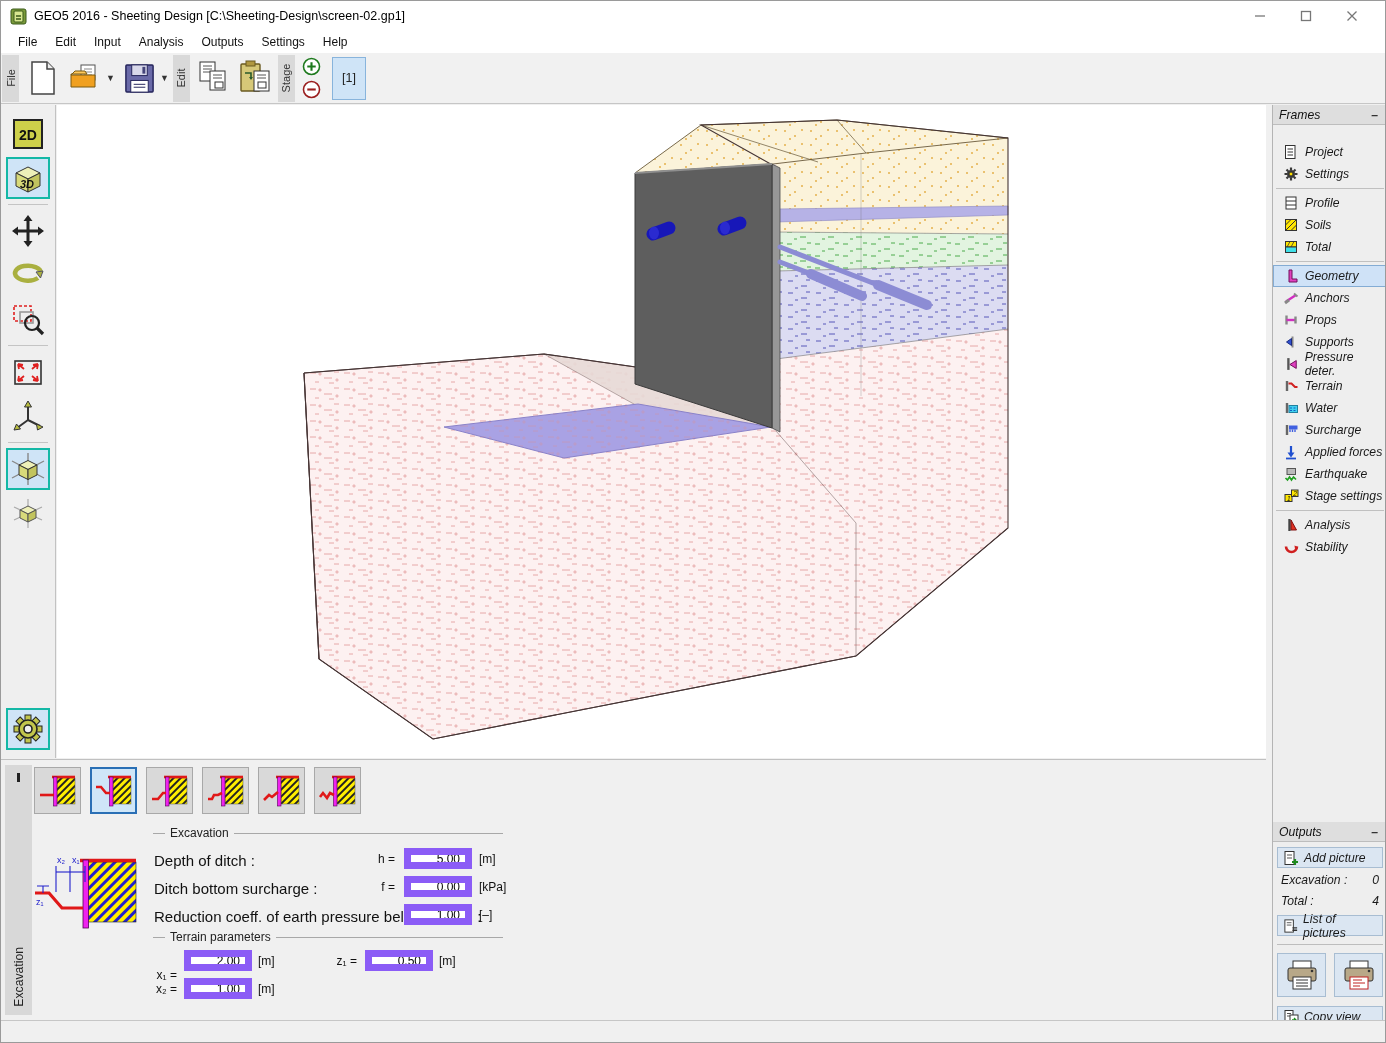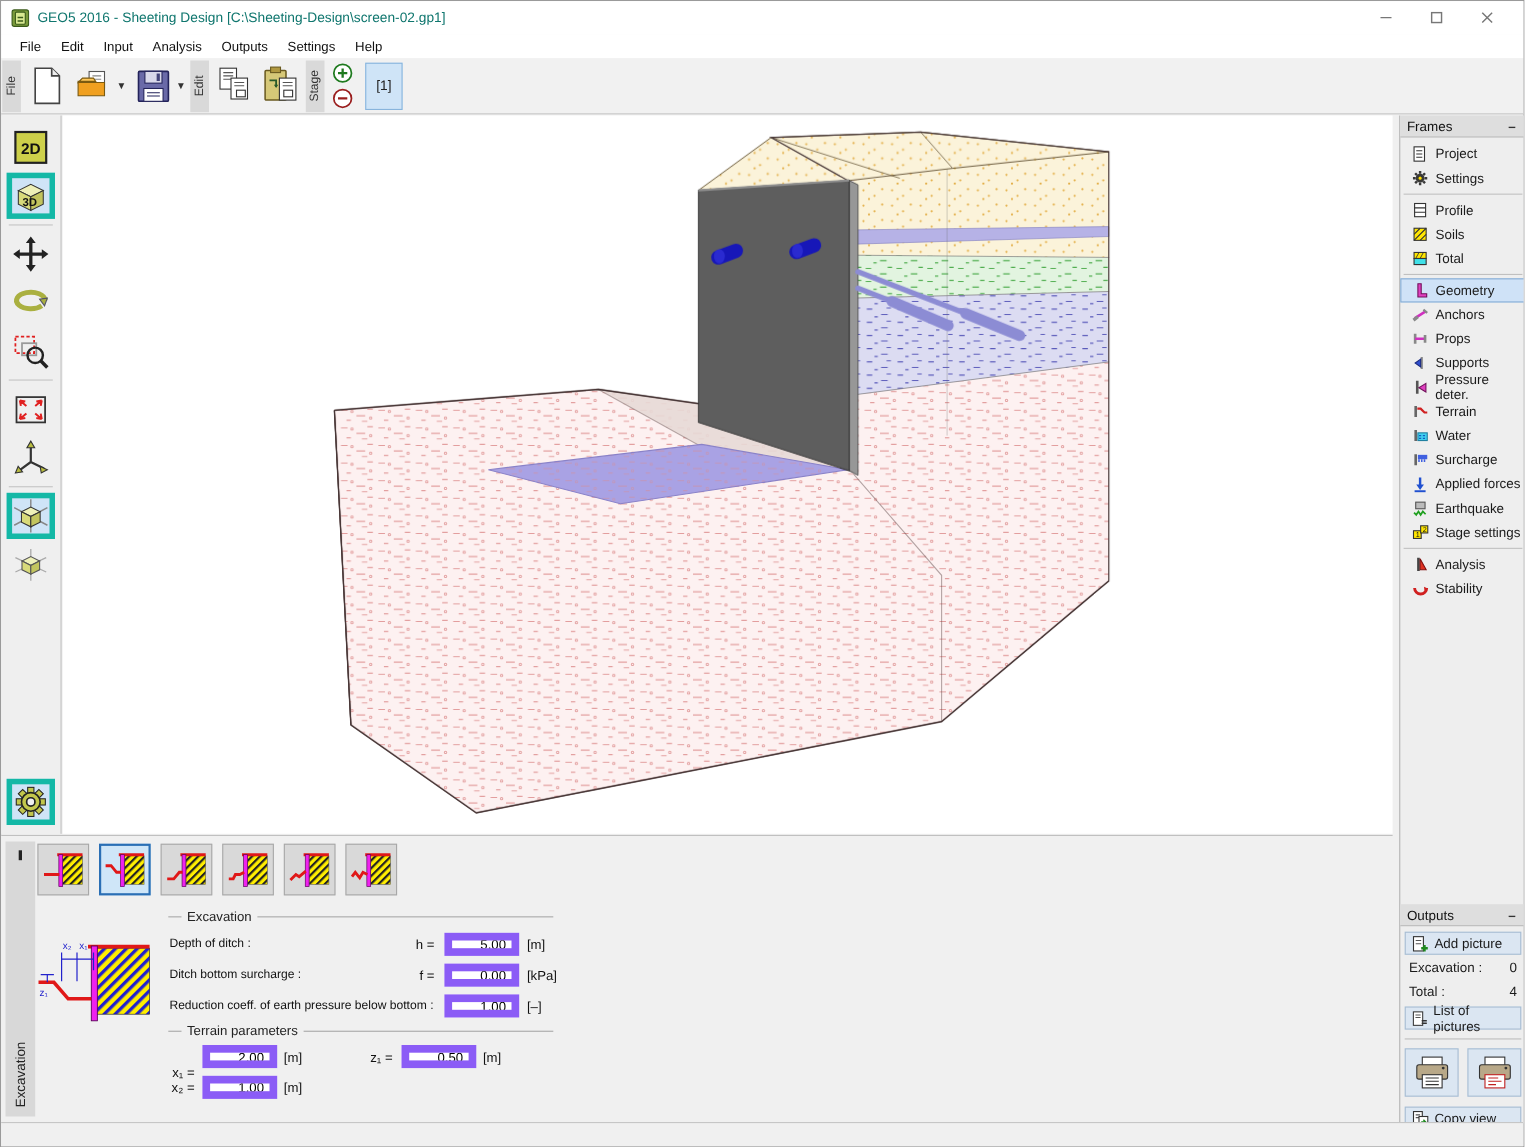--- a/index.html
+++ b/index.html
@@ -3,52 +3,52 @@
 <meta charset="utf-8">
 <style>
   * { margin:0; padding:0; box-sizing:border-box; }
   html,body { width:1386px; height:1043px; }
   body { font-family:"Liberation Sans", sans-serif; font-size:12px; color:#1a1a1a; background:#fff; }
   .app { position:relative; width:1386px; height:1043px; background:#f0f0f0; overflow:hidden; border:1px solid #9a9a9a; }
 
   
   .titlebar { position:absolute; left:0; top:0; width:100%; height:30px; background:#fff; display:flex; align-items:center; }
   .titlebar .appicon { width:17px; height:17px; margin:0 7px 0 9px; }
-  .titlebar .title { font-size:12.5px; color:#0f766e; }
+  .titlebar .title { font-size:12.5px; color:#000000; }
   .wincontrols { position:absolute; right:10px; top:0; height:30px; display:flex; }
   .winbtn { width:46px; height:30px; display:flex; align-items:center; justify-content:center; color:#777; }
 
   
   .menubar { position:absolute; left:0; top:30px; width:100%; height:22px; background:#fff; display:flex; align-items:center; padding-left:8px; }
   .menuitem { padding:2px 9px; color:#111; cursor:default; }
 
   
   .toolbar { position:absolute; left:0; top:52px; width:100%; height:51px; background:#f1f1f1; border-bottom:1px solid #c6c6c6; display:flex; align-items:center; }
   .vtab { width:17px; height:47px; background:#d9d9d9; margin:0 3px 0 1px; display:flex; align-items:center; justify-content:center; }
   .vtab span { transform:rotate(-90deg); font-size:11px; color:#333; white-space:nowrap; }
   .tbtn { width:42px; height:46px; display:flex; align-items:center; justify-content:center; }
   .dd { width:12px; height:46px; display:flex; align-items:center; color:#333; font-size:9px; }
   .stagecol { display:flex; flex-direction:column; justify-content:center; gap:4px; height:46px; width:26px; align-items:center; }
   .stagebtn { width:34px; height:43px; background:#cfe4f7; border:1px solid #88b4dc; display:flex; align-items:center; justify-content:center; font-size:12.5px; color:#222; margin-left:8px; }
 
   
   .lefttools { position:absolute; left:0; top:104px; width:55px; height:653px; background:#efefef; border-right:1px solid #c2c2c2; display:flex; flex-direction:column; align-items:center; padding-top:7px; }
   .tool { width:44px; height:42px; display:flex; align-items:center; justify-content:center; margin:1px 0; border:1px solid transparent; }
-  .tool.sel { background:#cfe4f7; border:5px solid #14b8a6; }
+  .tool.sel { background:#cfe4f7; border:2px solid #14b8a6;font-style:italic; }
   .tsep { width:40px; height:1px; background:#c4c4c4; margin:4px 0; }
   .tool.gear { margin-top:auto; margin-bottom:8px; }
 
   
   .canvas { position:absolute; left:56px; top:104px; width:1209px; height:653px; background:#fff; }
 
   
-  .rightpanel { position:absolute; left:1271px; top:104px; width:115px; height:916px; background:#eeeeee; border-left:1px solid #b4b4b4; }
+  .rightpanel { position:absolute; left:1271px; top:104px; width:115px; height:916px; background:#eeeeee; border-left:1px solid #b4b4b4;font-style:italic; }
   .phead { height:20px; background:#dedede; border-bottom:1px solid #bdbdbd; display:flex; align-items:center; padding:0 6px; font-size:12.2px; color:#111; }
   .phead .minim { margin-left:auto; font-weight:bold; color:#333; padding:0 3px; }
-  .flist { padding-top:4px; }
+  .flist { padding-top:16px; }
   .fitem { height:22px; display:flex; align-items:center; gap:6px; padding-left:9px; border:1px solid transparent; font-size:12.2px; }
   .fitem.sel { background:#cfe2f7; border:1px solid #84acd4; }
   .fsep { height:1px; background:#c0c0c0; margin:3px 3px; }
   .outputs { position:absolute; left:0; top:717px; width:100%; }
   .obtn { margin:5px 4px 0 4px; height:21px; background:#dbe6f2; border:1px solid #a8bdd2; display:flex; align-items:center; gap:5px; padding:0 5px; font-size:12.2px; }
   .orow { display:flex; padding:5px 8px 2px 8px; font-size:12.2px; }
   .orow .cnt { margin-left:auto; }
   .osep { height:1px; background:#bdbdbd; margin:8px 4px 4px 4px; }
   .printrow { display:flex; gap:8px; padding:4px; }
   .pbtn { flex:1; height:44px; background:#dbe6f2; border:1px solid #a8bdd2; display:flex; align-items:center; justify-content:center; }
@@ -58,21 +58,21 @@
   .exctab { position:absolute; left:4px; top:5px; width:27px; height:250px; background:#d8d8d8; display:flex; align-items:flex-end; justify-content:center; padding-bottom:8px; }
   .exctab .vt { writing-mode:vertical-rl; transform:rotate(180deg); font-size:12.2px; color:#222; }
   .exctab .grip { position:absolute; top:8px; left:12px; width:3px; height:9px; background:#222; }
   .thumbs { position:absolute; left:33px; top:7px; display:flex; gap:9px; }
   .thumb { width:47px; height:47px; background:#d9d9d9; border:1px solid #a8a8a8; display:flex; align-items:center; justify-content:center; }
   .thumb.sel { background:#cfe6f8; border:2px solid #2a6fb5; }
   .diagram { position:absolute; left:33px; top:92px; }
   .grpcap { position:absolute; display:flex; align-items:center; font-size:12px; color:#222; }
   .grpcap .l1 { width:12px; height:1px; background:#a8a8a8; margin-right:5px; }
   .grpcap .l2 { flex:1; height:1px; background:#a8a8a8; margin-left:5px; }
-  .frm-label { position:absolute; font-size:11px; white-space:nowrap; color:#111; }
+  .frm-label { position:absolute; font-size:15px; white-space:nowrap; color:#111; }
   .frm-sym { position:absolute; font-size:12px; text-align:right; width:24px; color:#111; }
   .frm-inp { position:absolute; width:68px; height:21px; border:7px solid #8b5cf6; background:#fff; text-align:right; padding-right:5px; font-size:12px; font-family:"Liberation Sans",sans-serif; }
   .frm-unit { position:absolute; font-size:12px; color:#111; }
 
   .statusbar { position:absolute; left:0; top:1019px; width:100%; height:24px; background:#f0f0f0; border-top:1px solid #c6c6c6; }
 </style>
 </head>
 <body>
 
 <div class="app">

